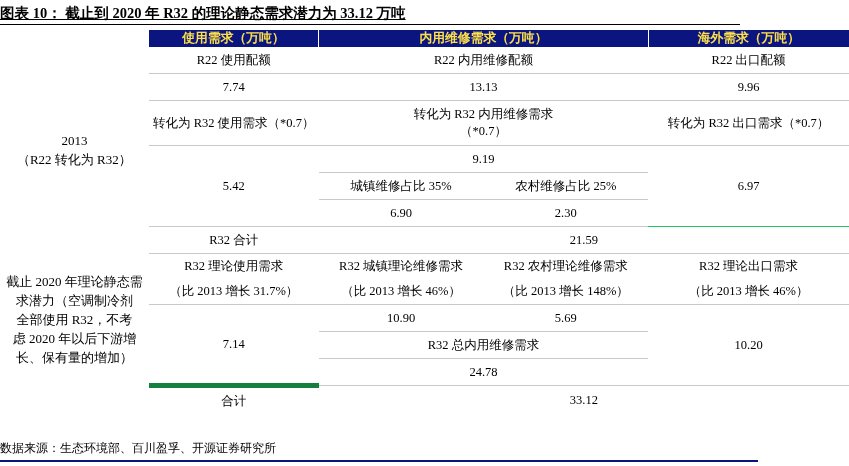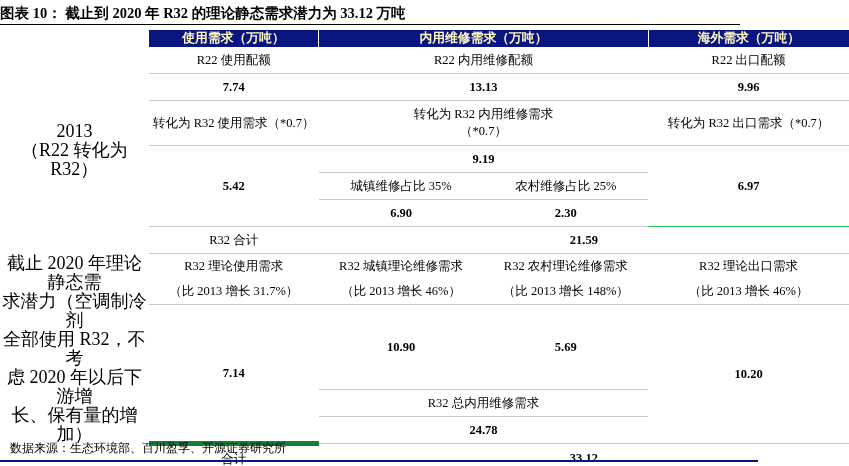--- a/index.html
+++ b/index.html
@@ -23,20 +23,21 @@
   
   .title {
     position: absolute;
     left: 0px;
     top: 4px;
     width: 760px;
     font-size: 14.5px;
     font-weight: bold;
     letter-spacing: 0px;
     white-space: nowrap;
+    text-decoration: underline;
   }
   .title-underline {
     position: absolute;
     left: 0px;
     top: 24px;
     width: 740px;
     height: 1px;
     background: #000000;
   }
   
@@ -52,54 +53,53 @@
     table-layout: fixed;
     font-size: 12.5px;
   }
   table.main td {
     padding: 0;
     vertical-align: middle;
     text-align: center;
   }
   .hdr td {
     background: #0b1580;
-    color: #fef9c3;
+    color: #fde047;
     font-weight: bold;
     height: 15px;
     font-size: 12.8px;
     border-right: 1px solid #ffffff;
   }
   .hdr td:last-child { border-right: none; }
 
   .cell {
     height: 26px;
     border-bottom: 1px solid #c9c9c9;
     margin-left: 16px;
   }
-  .b { font-weight: bold; }
+  .b { font-weight: normal; }
   .noline { border-bottom: none; }
 
   .leftcol {
-    font-size: 18px;
+    font-size: 13px;
     text-align: center;
     line-height: 19px;
     border-bottom: none;
   }
   .leftcol .small { display: block; }
 
   .two-line { line-height: 17px; }
 
   
   .source {
     position: absolute;
     left: 0px;
     top: 440px;
     font-size: 12px;
     white-space: nowrap;
-    padding-left: 10px;
   }
   .botline {
     position: absolute;
     left: 0px;
     top: 460px;
     width: 758px;
     height: 2px;
     background: #0b1580;
   }
 </style>

